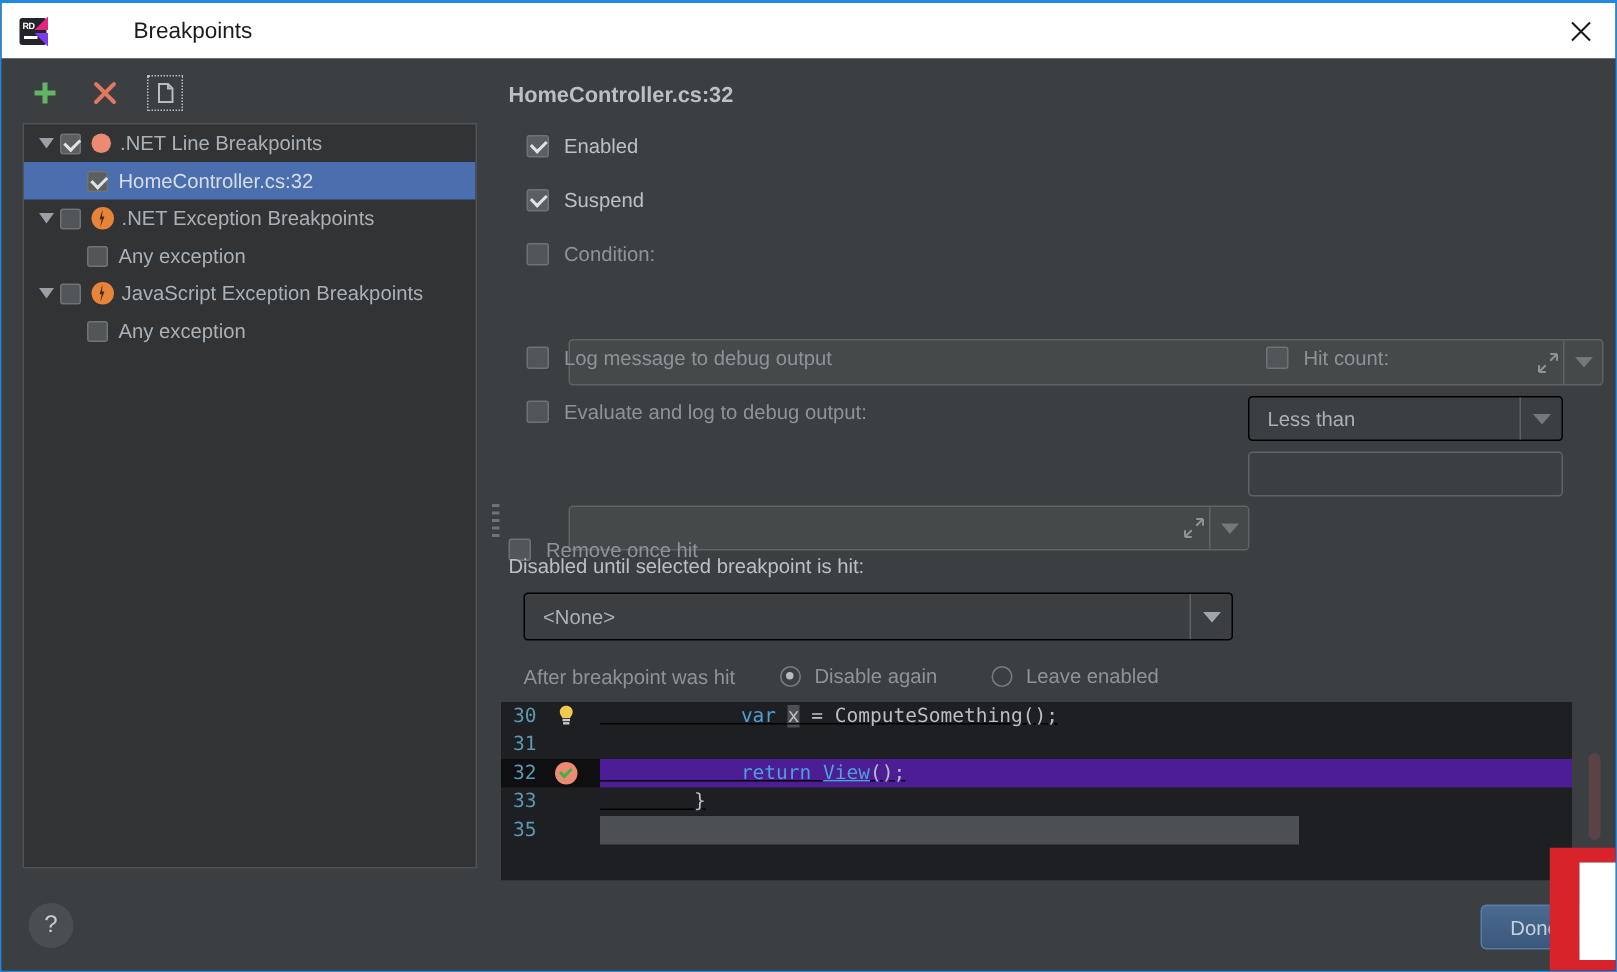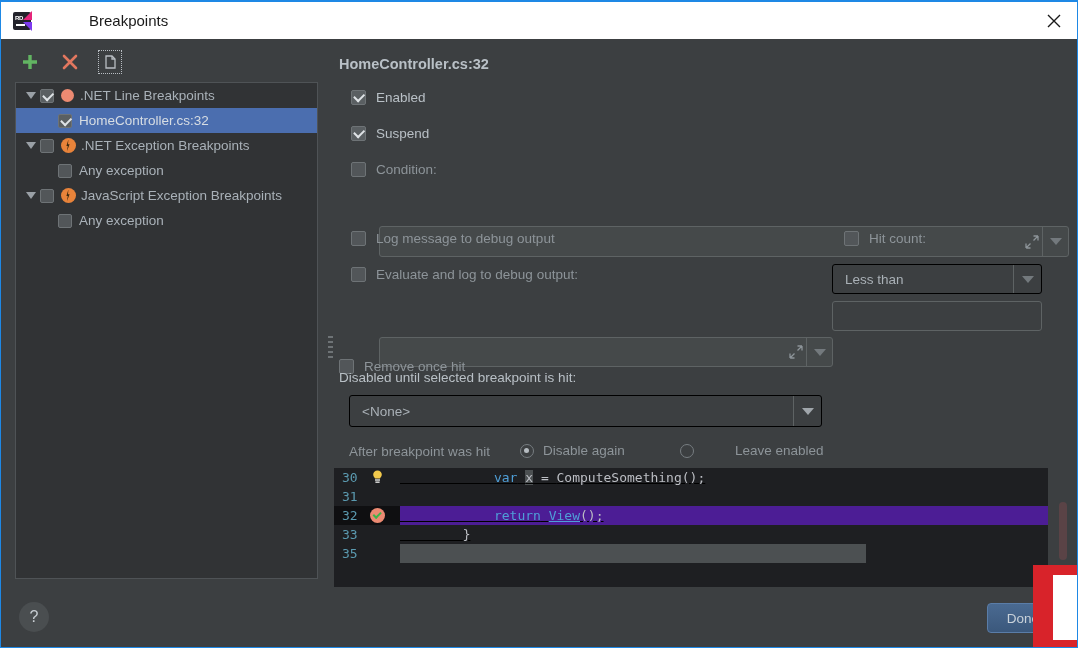--- a/index.html
+++ b/index.html
@@ -563,21 +563,21 @@
         <span class="drop-ic">
           <i class="caret"></i>
         </span>
       </div>
 
       <div class="label-static dim" style="left:15px; top:405px;">After breakpoint was hit</div>
       <div class="radio" style="left:186px; top:404px;">
         <span class="rb sel"></span>
         <span>Disable again</span>
       </div>
-      <div class="radio" style="left:346px; top:404px;gap:32px;">
+      <div class="radio" style="left:327px; top:404px;">
         <span class="rb"></span>
         <span>Leave enabled</span>
       </div>
 
       <div class="code-wrap">
         <div id="code-lines">
             <div class="code-row">
               <div class="gutter">
                 <span class="ln">30</span>
                 <span class="bulb"><svg width="11" height="14" viewBox="0 0 11 14">

